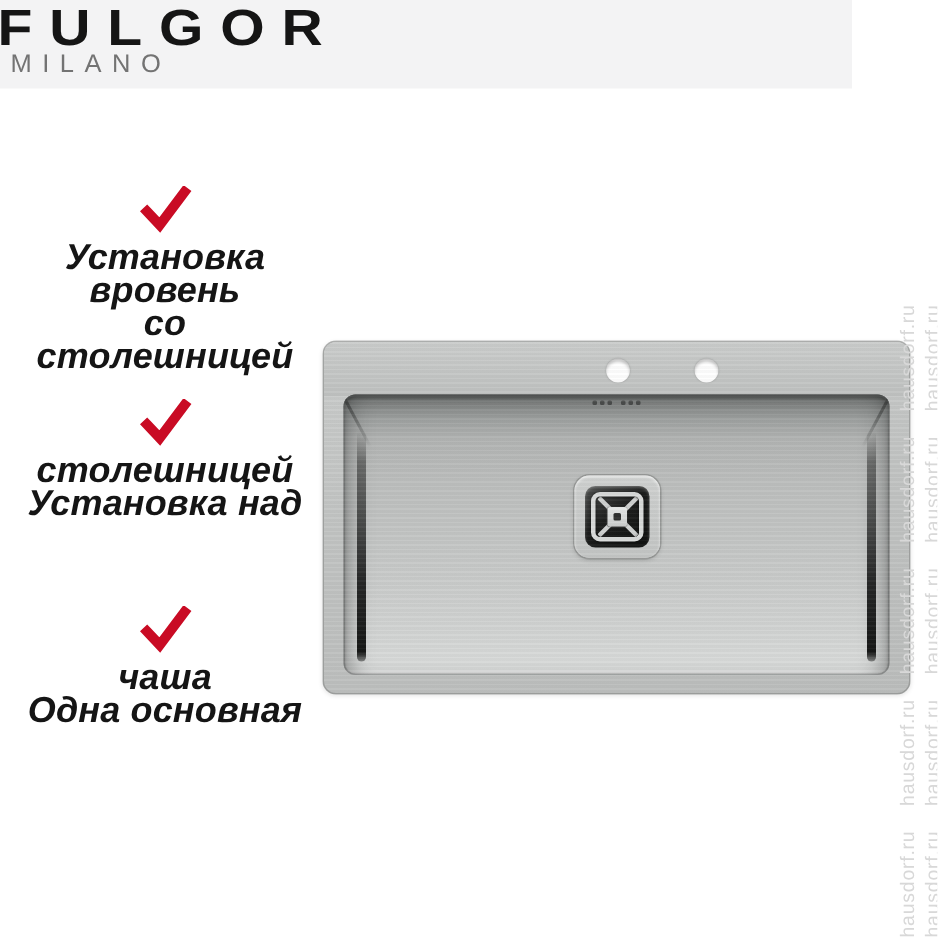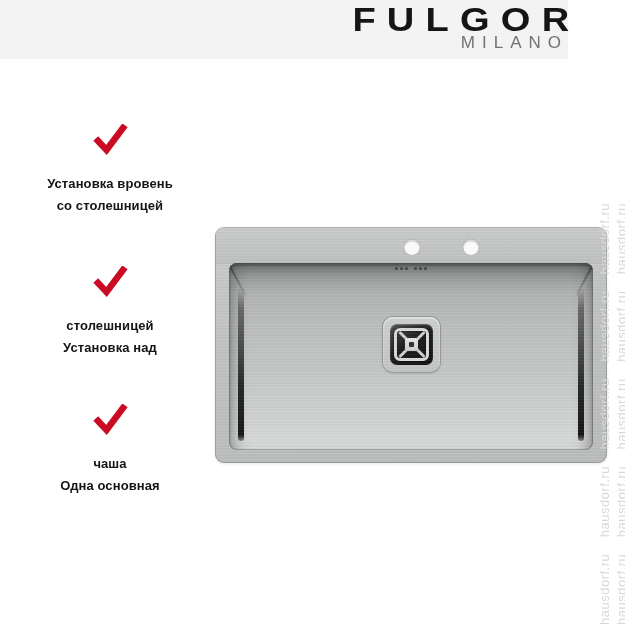--- a/index.html
+++ b/index.html
@@ -5,42 +5,42 @@
   * { margin:0; padding:0; box-sizing:border-box; }
   html,body { background:#fff; }
   .page {
     position:relative; width:625px; height:625px; overflow:hidden;
     background:#ffffff; font-family:"Liberation Sans", sans-serif;
   }
 
   
   .brand-band {
     position:absolute; left:0; top:0; width:568px; height:59px;
-    background:#f3f3f4; text-align:right;
+    background:#f3f3f4; text-align:left;
   }
   .brand {
     display:inline-block; margin-top:3px;
     font-size:34px; font-weight:800; color:#151515;
     letter-spacing:10px; padding-left:10px;
     transform:scaleX(1.12); transform-origin:50% 50%;
     line-height:32px;
   }
   .sub-brand {
     display:inline-block; display:block; margin-top:-2px;
     font-size:17px; font-weight:400; color:#737373;
     letter-spacing:7px; padding-left:7px;
     line-height:19px;
   }
 
   
   .features { position:absolute; left:10px; top:0; width:200px; height:625px; }
   .feature { position:absolute; left:0; width:200px; text-align:center; }
   .f1 { top:124px; } .f2 { top:266px; } .f3 { top:404px; }
   .check { display:block; margin:0 auto; width:37px; height:33px; }
-  .ftext { margin-top:16px; font-size:13px; line-height:22px; font-weight:700; color:#151515; letter-spacing:.1px; }
+  .ftext { margin-top:4px; font-size:24px; line-height:22px; font-weight:700; color:#151515; letter-spacing:.1px;font-style:italic; }
 
   
   .sink {
     position:absolute; left:215px; top:227px; width:392px; height:236px;
     border-radius:9px;
     background:linear-gradient(173deg,#cbcdcc 0%,#c1c3c2 45%,#bbbdbc 100%);
     box-shadow: inset 0 0 0 1px rgba(125,127,126,.55), inset 0 1px 1px rgba(255,255,255,.6), 0 1px 3px rgba(0,0,0,.10);
   }
   .deck {
     position:absolute; left:1px; right:1px; top:1px; height:36px;

